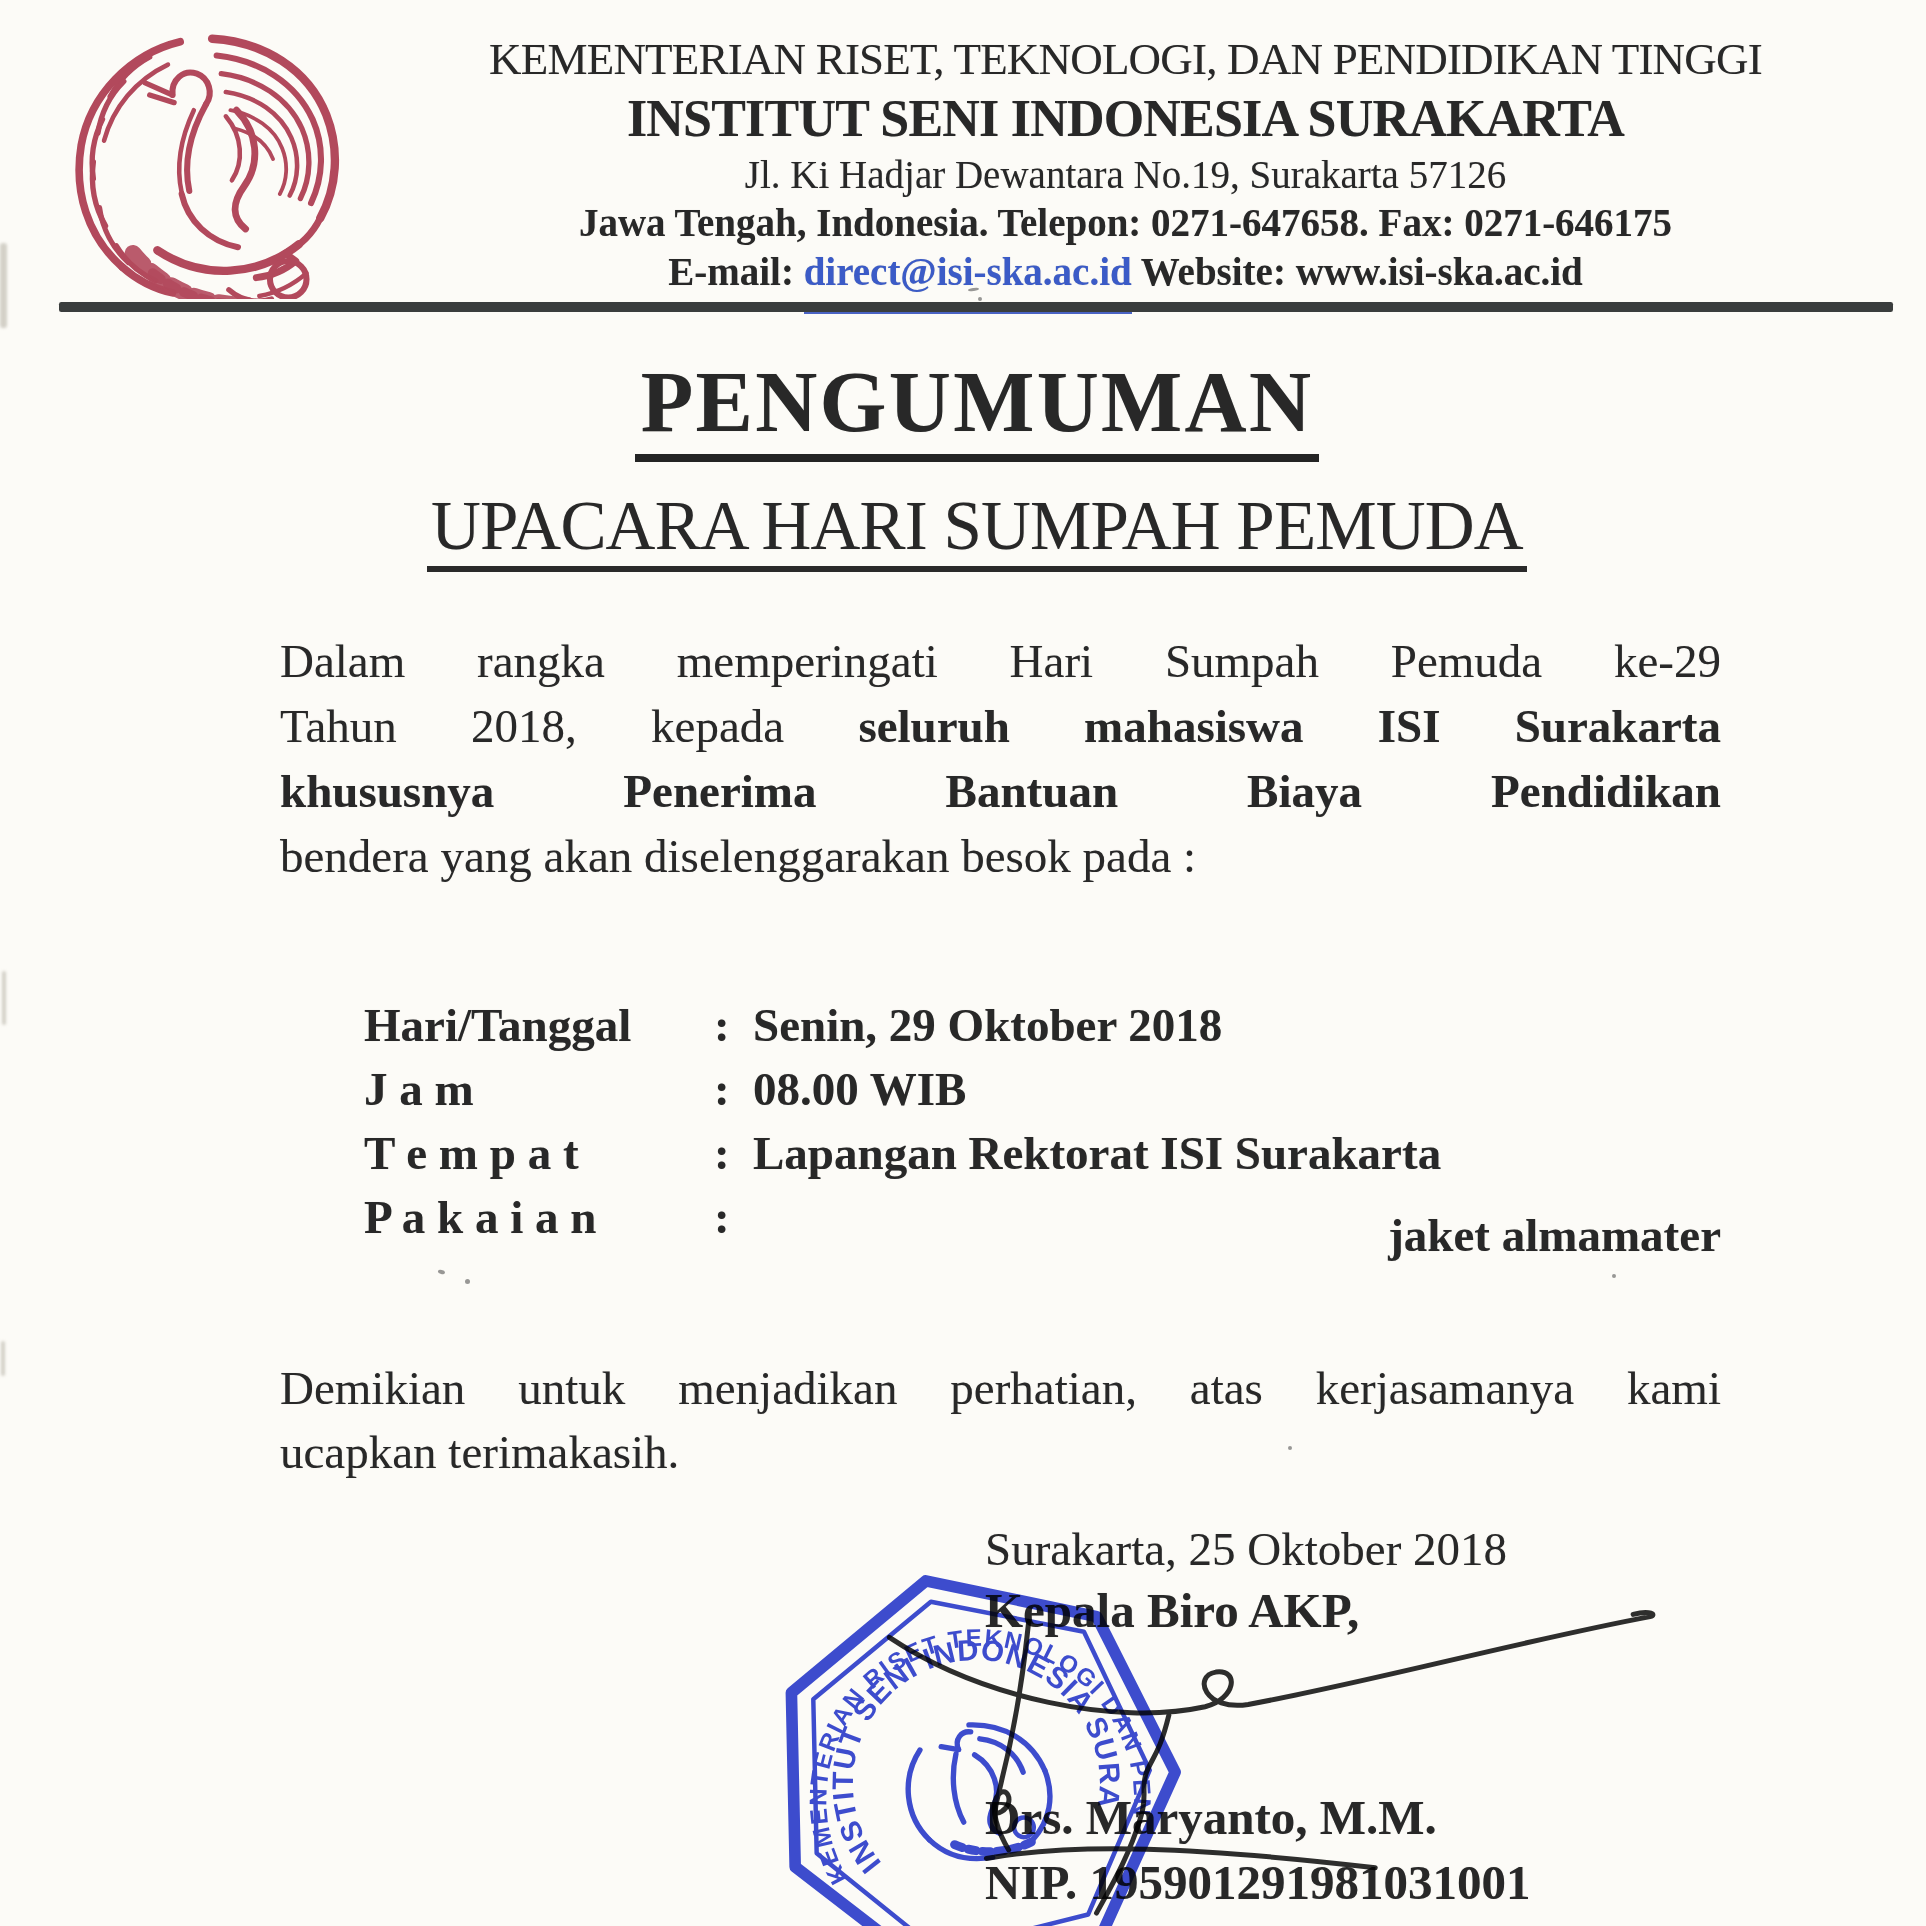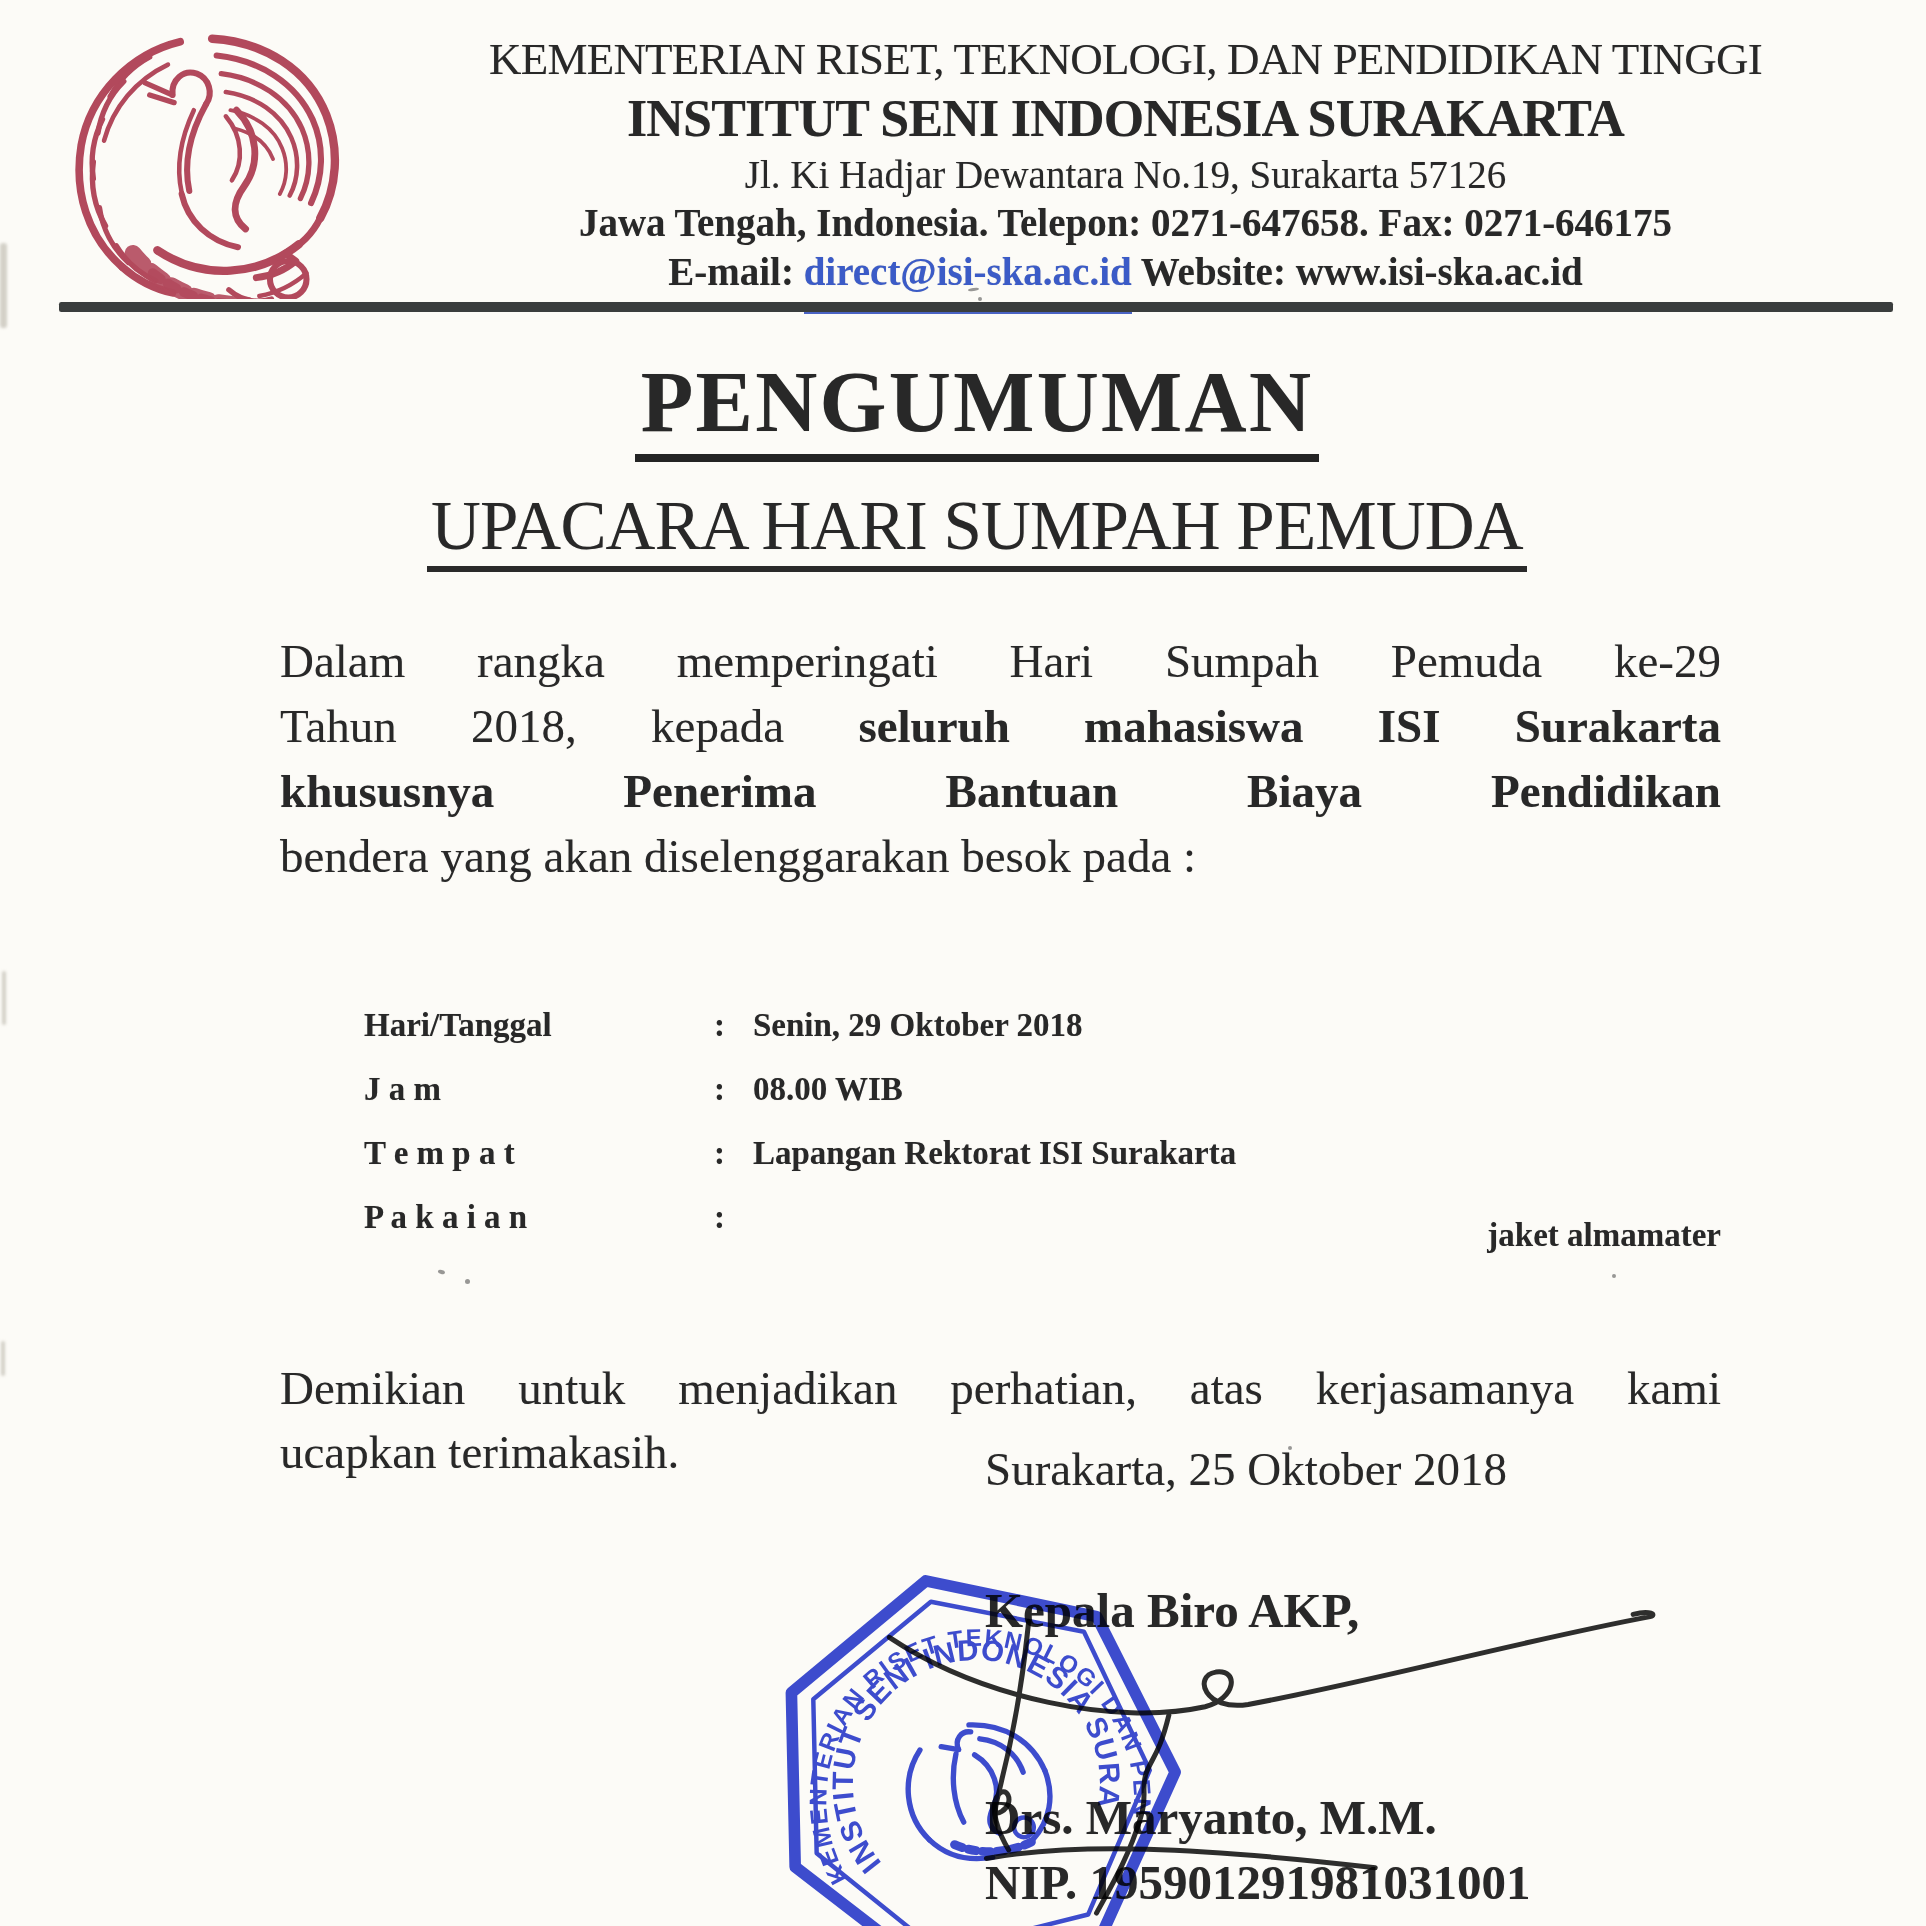--- a/index.html
+++ b/index.html
@@ -30,33 +30,33 @@
     border-bottom:8.5px solid #242424;padding:0 5.4px 7px 5.4px;}
   .subtitle-wrap{position:absolute;top:490px;left:0;width:100%;text-align:center;}
   .title-sub{display:inline-block;font-size:69px;font-weight:normal;letter-spacing:-0.8px;line-height:1.05;
     border-bottom:6.2px solid #2a2a2a;padding:0 3.9px 3.1px 3.9px;}
   
   .bodytext{position:absolute;top:629px;left:280px;width:1441px;font-size:47px;}
   .bline{line-height:65px;text-align:justify;}
   .bline.jl{text-align-last:justify;}
   .b{font-weight:bold;}
   
-  .details{position:absolute;top:1002px;left:364px;width:1357px;font-size:33px;font-weight:bold;}
+  .details{position:absolute;top:1002px;left:364px;width:1357px;font-size:47px;font-weight:bold;}
   .drow{display:flex;margin-bottom:18px;line-height:46px;}
   .d-label{width:350px;flex:none;}
   .d-colon{width:39px;flex:none;}
   .d-val{flex:1;}
   .d-val .vline1{text-align:justify;text-align-last:justify;line-height:46px;}
   .d-val .vline2{line-height:46px;margin-top:18px;text-align:right;}
   
   .closing{position:absolute;top:1356px;left:280px;width:1441px;font-size:47px;}
   .cline{line-height:64px;}
   .cline.jl{text-align:justify;text-align-last:justify;}
   
-  .s-date{position:absolute;left:985px;top:1444px;font-size:47px;line-height:1.1;text-align:right;}
+  .s-date{position:absolute;left:985px;top:1524px;font-size:47px;line-height:1.1;text-align:right;}
   .s-role{position:absolute;left:985px;top:1584px;font-size:49px;line-height:1.1;font-weight:bold;}
   .s-name{position:absolute;left:985px;top:1791px;font-size:49px;line-height:1.1;font-weight:bold;}
   .s-nip{position:absolute;left:985px;top:1856px;font-size:49px;line-height:1.1;font-weight:bold;}
   .stamp-svg{position:absolute;left:742px;top:1557px;width:466px;height:447px;mix-blend-mode:multiply;opacity:.93;}
   .sig-svg{position:absolute;left:847px;top:1572px;width:847px;height:385px;mix-blend-mode:multiply;}
   
   .speck{position:absolute;background:rgba(70,70,70,.55);border-radius:50%;}
   .smudge{position:absolute;background:rgba(125,118,100,.32);filter:blur(1.5px);border-radius:3.1px;}
 </style>
 </head>

